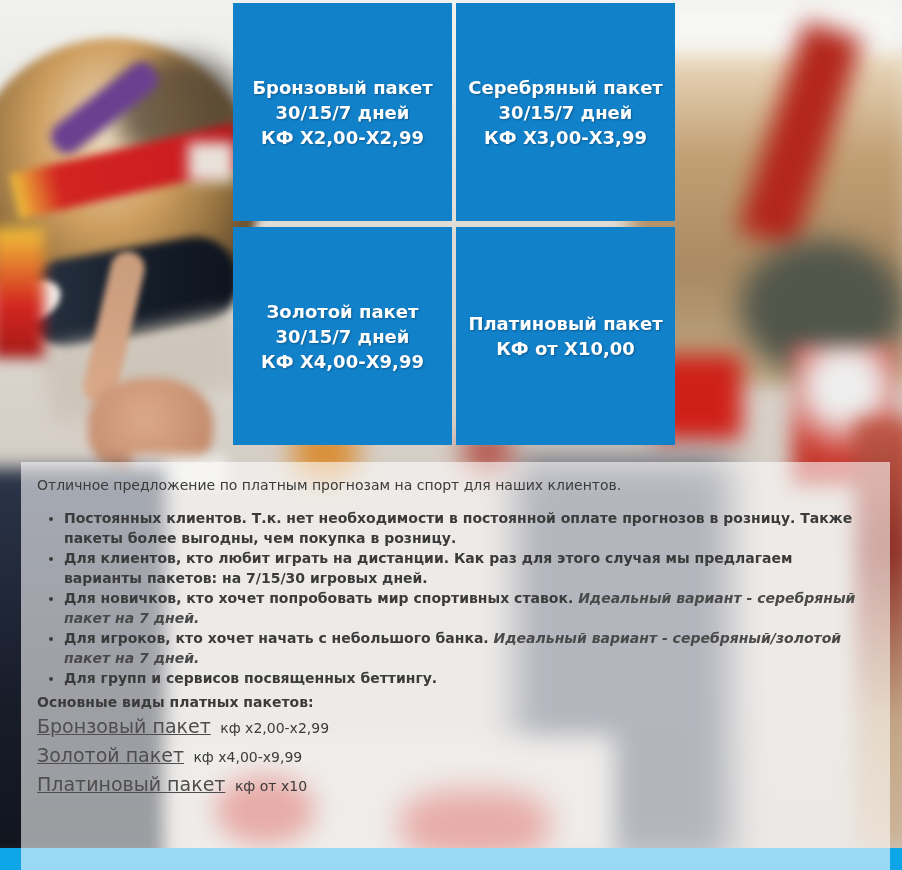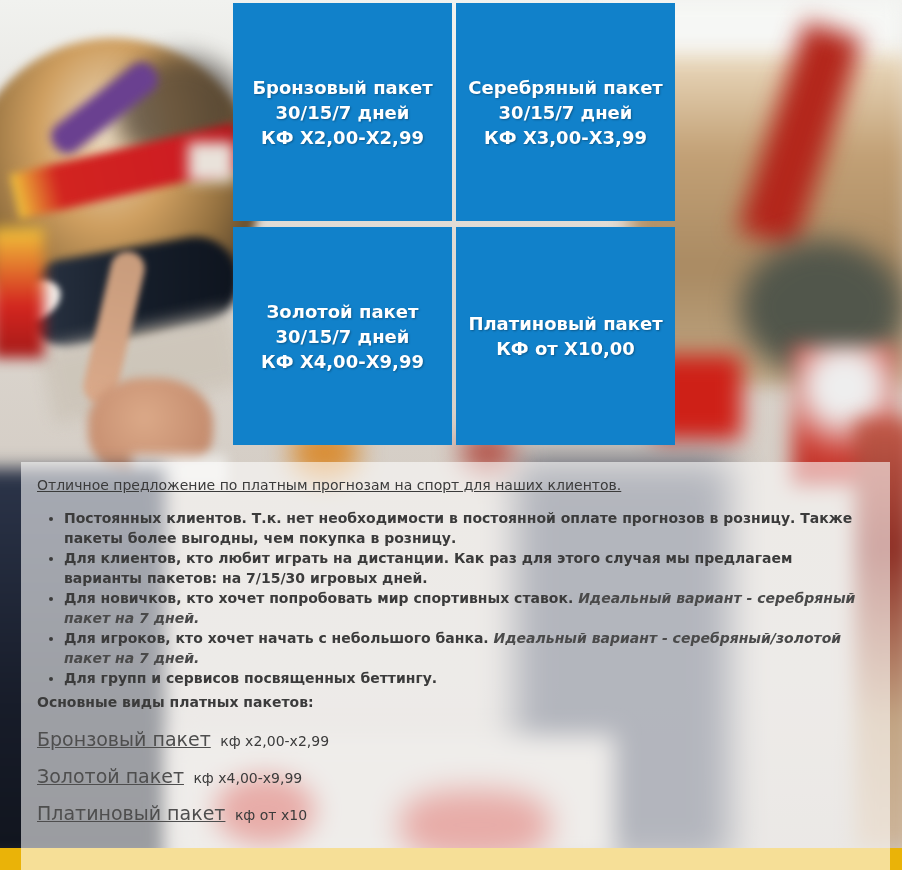--- a/index.html
+++ b/index.html
@@ -1,16 +1,16 @@
 <!DOCTYPE html>
 <html><head>
 <meta charset="utf-8">
 <style>
   html,body{margin:0;padding:0;background:#ffffff;}
-  .stage{position:relative;width:902px;height:870px;overflow:hidden;background:#eab308;
+  .stage{position:relative;width:902px;height:870px;overflow:hidden;background:#0ea5e9;
          font-family:"DejaVu Sans","Liberation Sans",sans-serif;}
 
   
   .photo{position:absolute;left:0;top:0;width:902px;height:848px;overflow:hidden;z-index:0;
          background:linear-gradient(180deg,#f1f2ef 0%,#e9e8e4 12%,#ded9d2 30%,#d5cec6 55%,#d5cfc9 80%,#cfc9c3 100%);}
   .photo div{position:absolute;}
   .b-sky{left:600px;top:0;width:302px;height:75px;background:#f6f7f5;filter:blur(10px);}
   .b-wall{left:630px;top:55px;width:280px;height:330px;filter:blur(10px);
           background:linear-gradient(180deg,#ead9bd,#c2a075 30%,#a98a62 65%,#c0a885);}
   .b-pole{left:770px;top:25px;width:60px;height:220px;background:#b3261b;transform:rotate(18deg);filter:blur(12px);}
@@ -52,26 +52,26 @@
         display:flex;align-items:center;justify-content:center;text-align:center;}
   .tile-1{left:233px;top:3px;}   .tile-2{left:456px;top:3px;}
   .tile-3{left:233px;top:227px;} .tile-4{left:456px;top:227px;}
   .tile-text{color:#ffffff;font-weight:bold;font-size:18px;line-height:25px;
              text-shadow:1px 1px 2px rgba(0,0,0,.3);}
 
   
   .panel{position:absolute;left:21px;top:462px;width:869px;height:408px;z-index:3;
          background:rgba(255,255,255,0.58);box-sizing:border-box;padding:13px 16px;
          color:#3b3b3b;font-size:14px;line-height:20px;}
-  .intro-line{white-space:nowrap;text-decoration:underline;}
+  .intro-line{white-space:nowrap;}
   ul.benefits{margin:13px 0 0 0;padding:0 0 0 27px;}
   ul.benefits li{margin:0;line-height:20px;font-weight:bold;}
   ul.benefits em{font-style:italic;color:#4a4a4a;}
   .pkg-heading{font-weight:bold;margin-top:4px;}
-  .pkg-row{margin-top:20px;line-height:15px;white-space:nowrap;}
+  .pkg-row{margin-top:2px;line-height:25px;white-space:nowrap;}
   .pkg-link{font-size:19px;color:#4e4e4e;text-decoration:underline;}
   .pkg-detail{font-size:14px;color:#3b3b3b;margin-left:5px;}
 </style>
 </head>
 <body>
 
 <div class="stage">
 
   <div class="photo">
     <div class="b-sky"></div>

